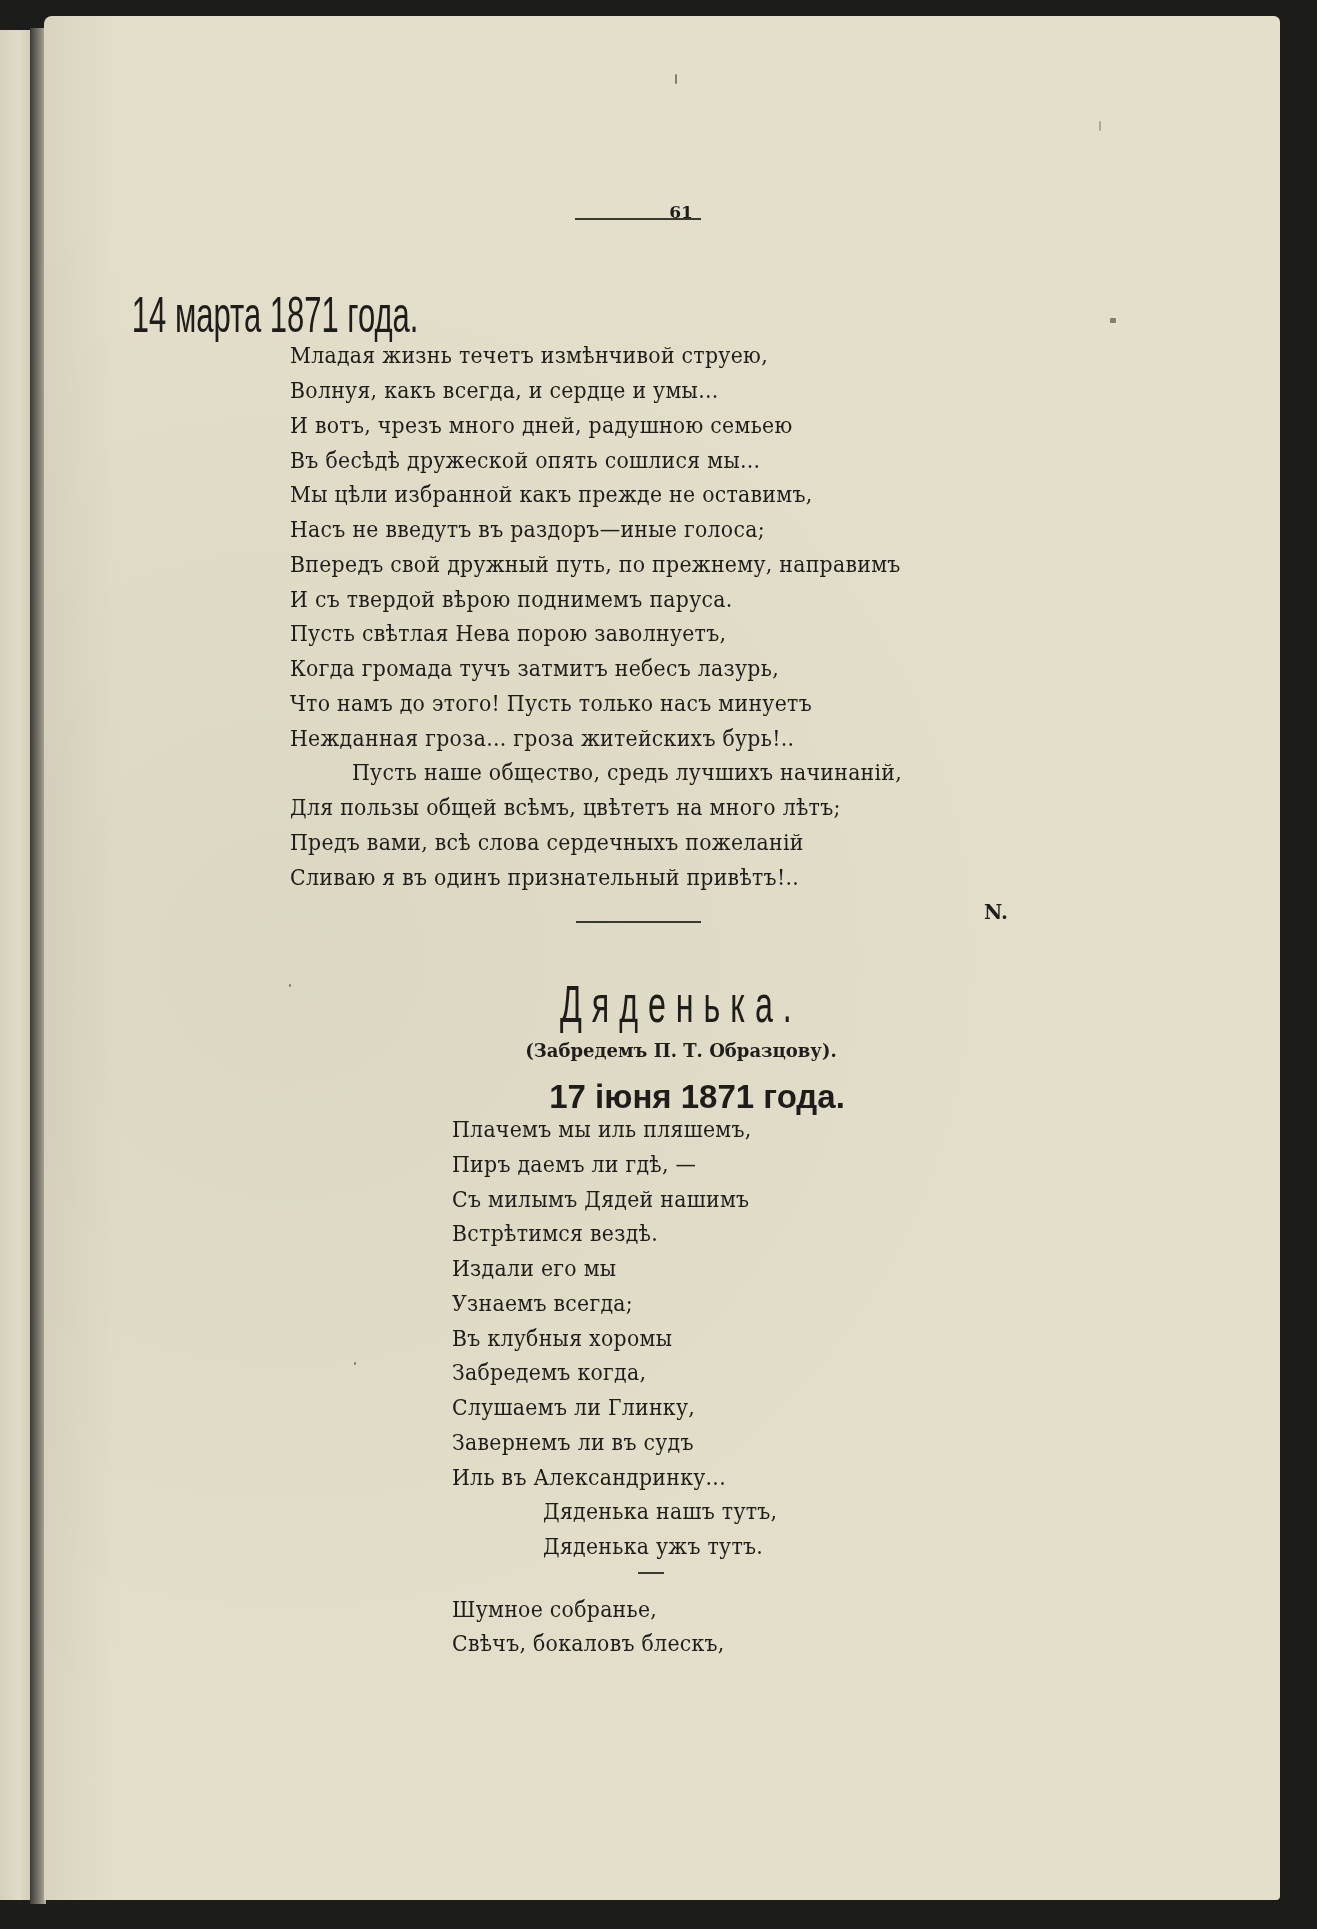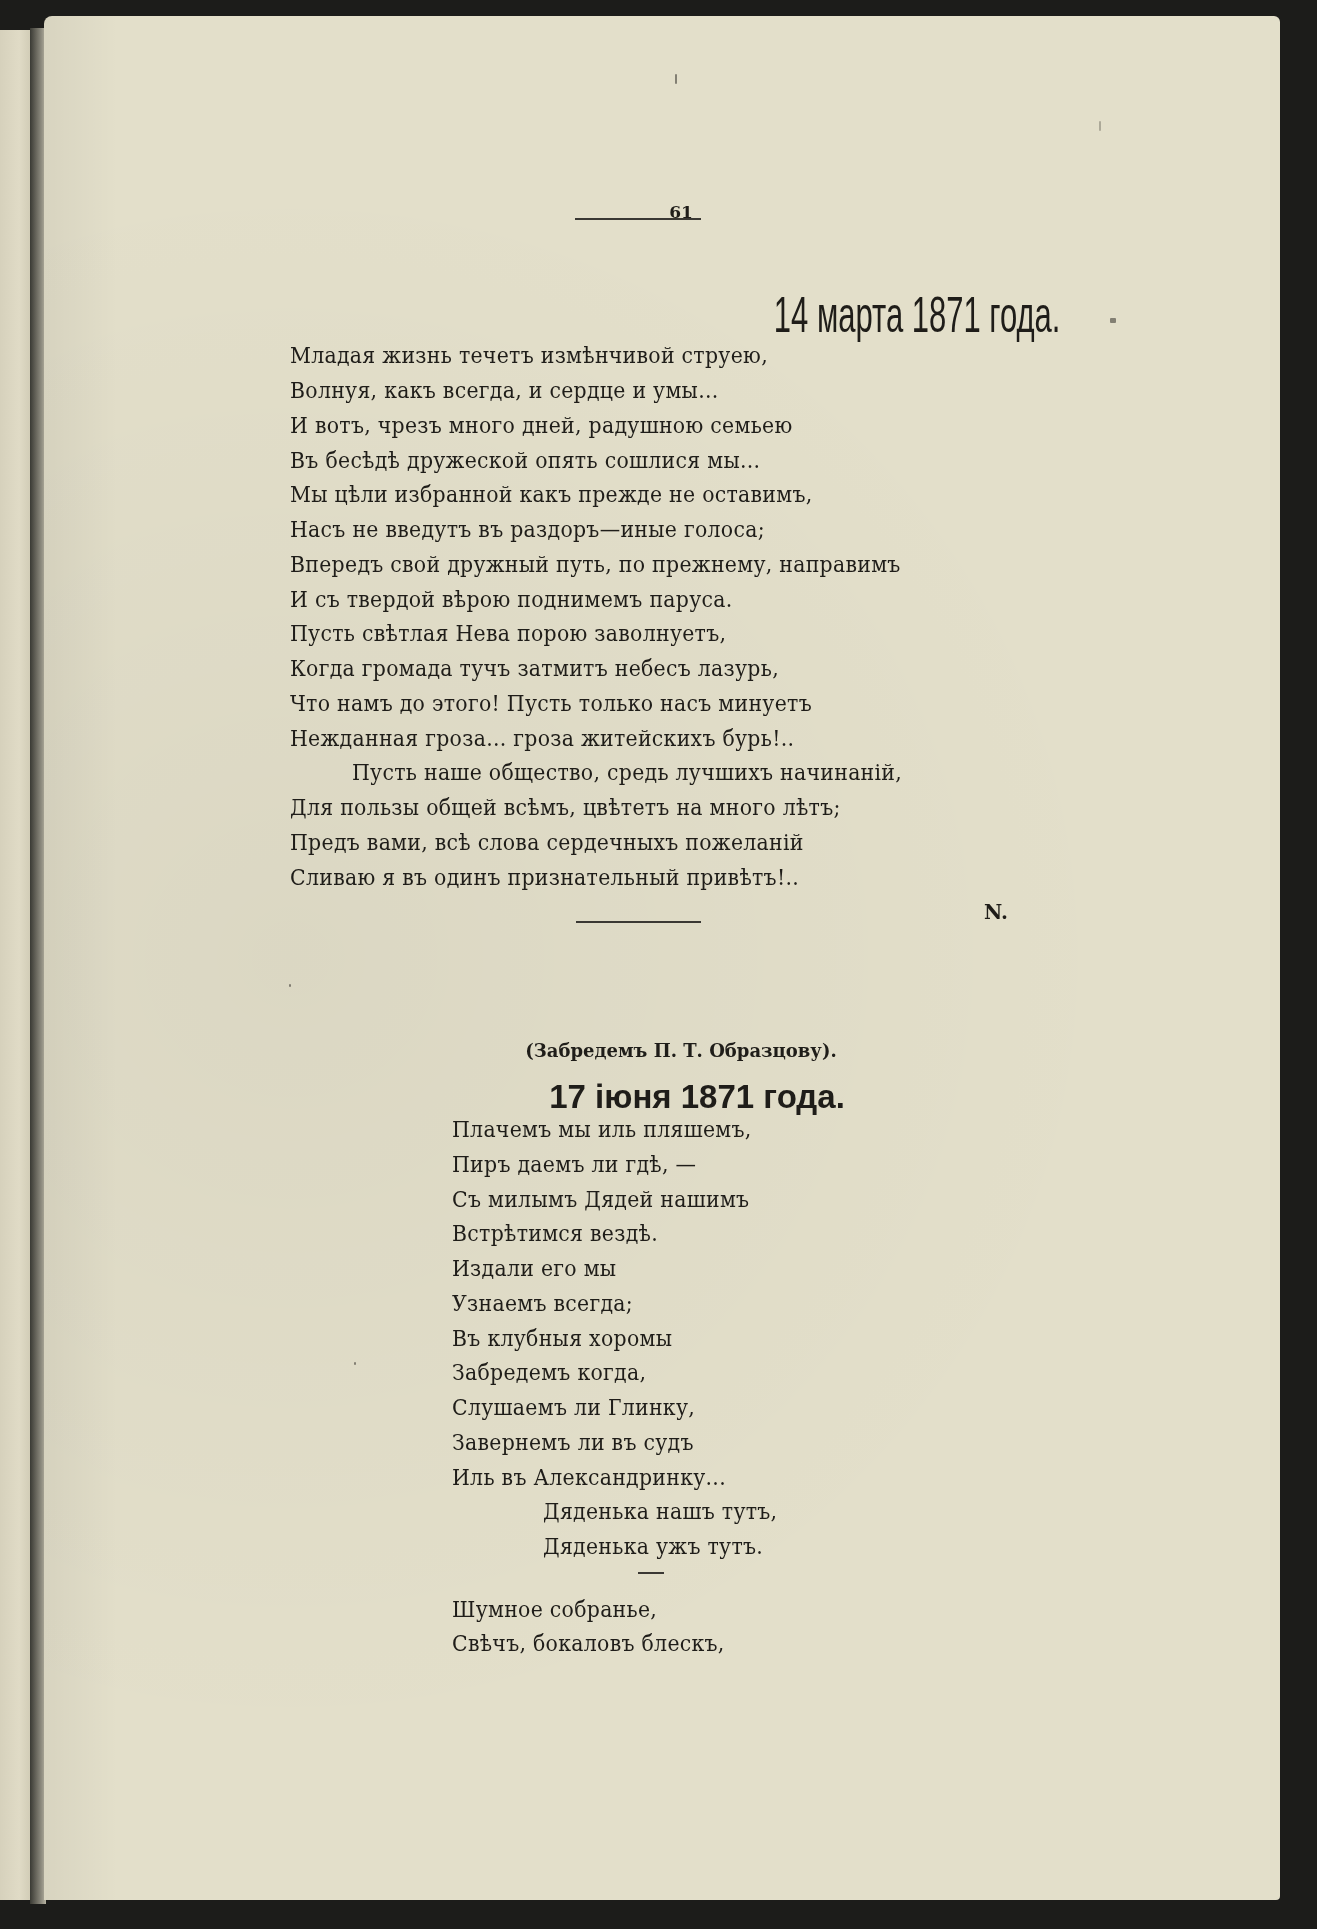--- a/index.html
+++ b/index.html
@@ -34,21 +34,21 @@
   .rule { position:absolute; height:2px; background:#3a3833; }
   .title-condensed {
     font-family:"Liberation Sans Narrow","Liberation Sans", sans-serif;
     font-stretch:condensed;
     display:inline-block;
     transform:scaleX(0.62);
     transform-origin:center top;
     font-weight:normal;
   }
   .title-1 {
-    left:12px; width:1092px; text-align:right; top:270px; font-size:50px;
+    left:0; width:1092px; text-align:left; top:270px; font-size:50px;
   }
   .title-2 {
     left:0; width:1274px; text-align:center; top:958px; font-size:52px; letter-spacing:16px;
   }
   .verse {
     font-family:"DejaVu Serif", serif;
     font-size:22px; letter-spacing:0.3px;
     transform:scaleX(0.93); transform-origin:left top;
   }
   .dedication {
@@ -102,20 +102,23 @@
     <div class="ink verse" style="left:308px;top:744px;">Пусть наше общество, средь лучшихъ начинаній,</div>
     <div class="ink verse" style="left:246px;top:779px;">Для пользы общей всѣмъ, цвѣтетъ на много лѣтъ;</div>
     <div class="ink verse" style="left:246px;top:814px;">Предъ вами, всѣ слова сердечныхъ пожеланій</div>
     <div class="ink verse" style="left:246px;top:849px;">Сливаю я въ одинъ признательный привѣтъ!..</div>
   </div>
 
   <div class="ink signature">N.</div>
 
   <div class="rule" style="left:532px;top:905px;width:125px;height:1.5px;"></div>
 
+  <div class="ink title-2">
+    <span class="title-condensed">Дяденька.</span>
+  </div>
   <div class="ink dedication">(Забредемъ П. Т. Образцову).</div>
   <div class="ink date-bold">17 іюня 1871 года.</div>
 
   <div>
     <div class="ink verse" style="left:408px;top:1101px;">Плачемъ мы иль пляшемъ,</div>
     <div class="ink verse" style="left:408px;top:1136px;">Пиръ даемъ ли гдѣ, —</div>
     <div class="ink verse" style="left:408px;top:1171px;">Съ милымъ Дядей нашимъ</div>
     <div class="ink verse" style="left:408px;top:1205px;">Встрѣтимся вездѣ.</div>
     <div class="ink verse" style="left:408px;top:1240px;">Издали его мы</div>
     <div class="ink verse" style="left:408px;top:1275px;">Узнаемъ всегда;</div>

